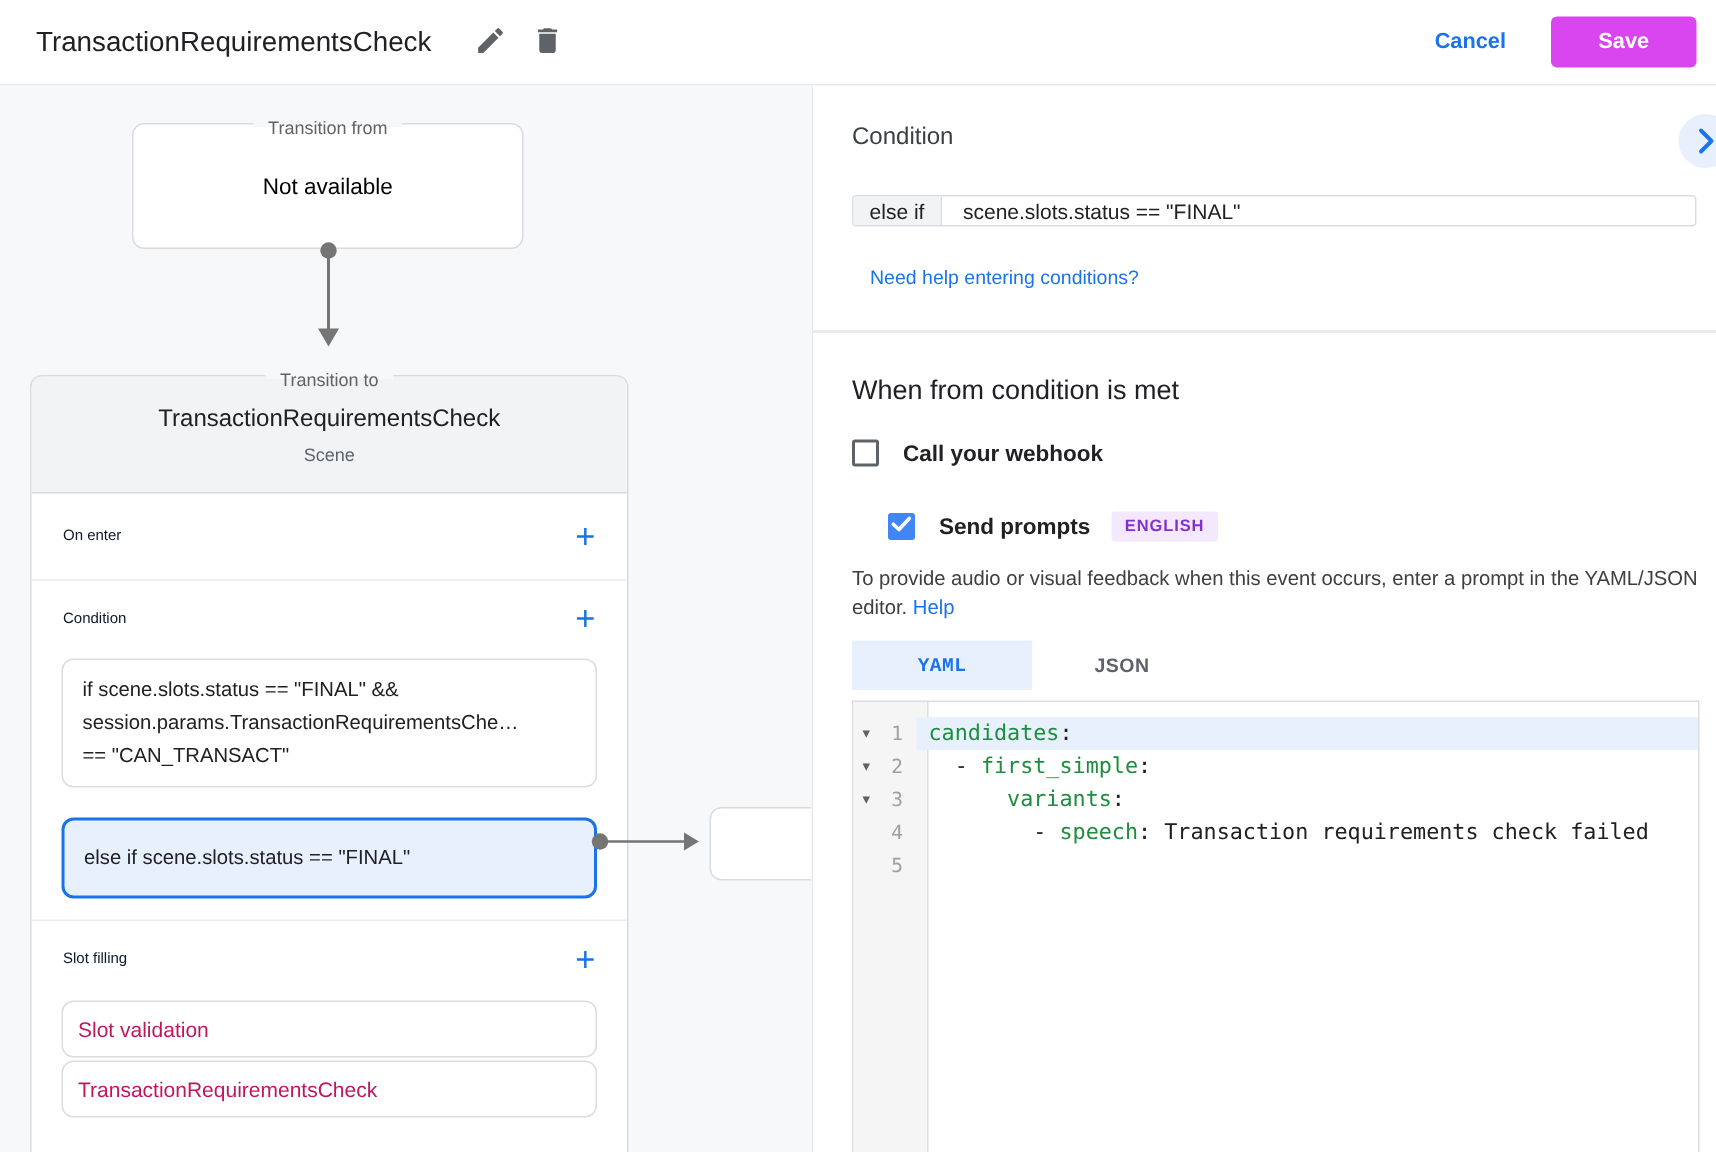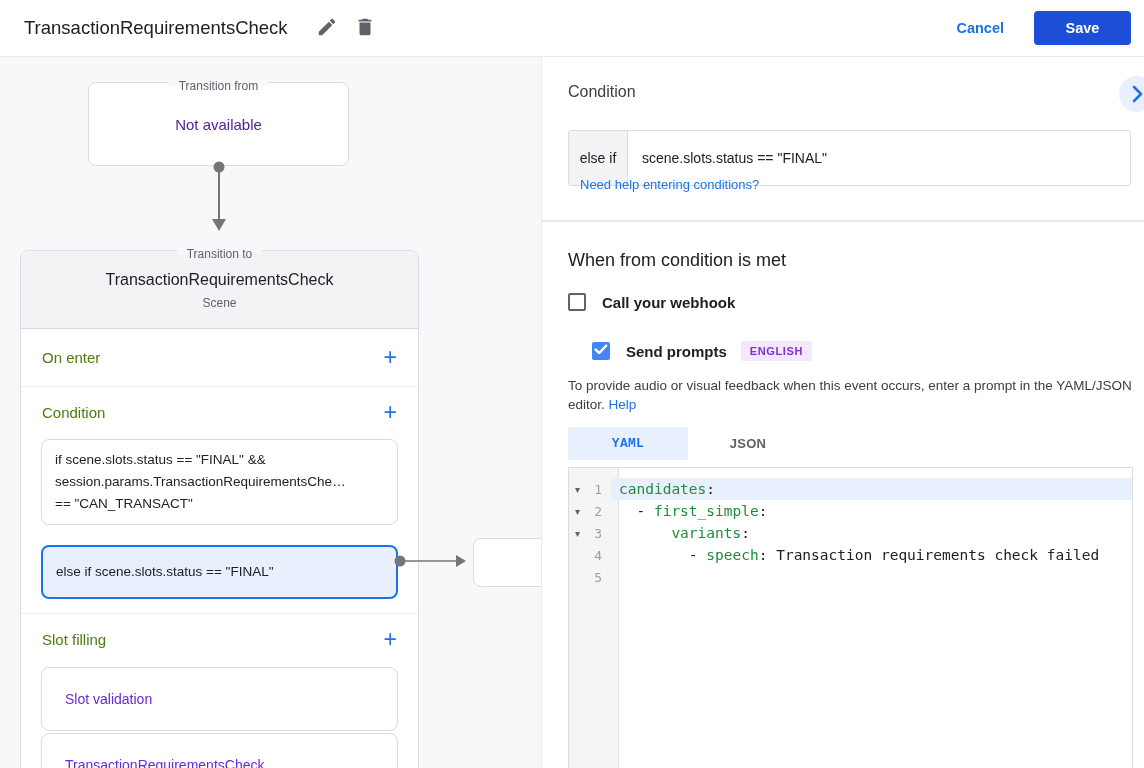--- a/index.html
+++ b/index.html
@@ -9,70 +9,70 @@
   
   .topbar { position:absolute; left:0; top:0; width:1144px; height:57px; background:#fff;
     border-bottom:1px solid #e8eaed; display:flex; align-items:center; padding:0 13px 0 24px; z-index:30; }
   .topbar h1 { font-size:18.5px; font-weight:400; color:#202124; margin-right:20px; }
   .icon-btn { background:none; border:none; cursor:pointer; width:38px; height:38px;
     display:flex; align-items:center; justify-content:center; border-radius:50%; }
   .icon-btn svg { fill:#5f6368; }
   .spacer { flex:1; }
   .btn-text { background:none; border:none; color:#1a73e8; font-size:14.5px; font-weight:700;
     font-family:inherit; cursor:pointer; margin-right:30px; }
-  .btn-primary { background:#1d4ed8; border:none; color:#fff; font-size:14.5px; font-weight:700;
+  .btn-primary { background:#d946ef; border:none; color:#fff; font-size:14.5px; font-weight:700;
     font-family:inherit; cursor:pointer; width:97px; height:34px; border-radius:4px; }
 
   
   .canvas { position:absolute; left:0; top:57px; width:541px; height:711px;
     background:#f6f8fa; overflow:hidden; }
   .node-label { position:absolute; text-align:center; z-index:5; pointer-events:none; }
   .node-label span { font-size:12px; color:#5f6368; padding:0 10px; }
   .lbl-from span { background:linear-gradient(to bottom,#f6f8fa 50%,#ffffff 50%); }
   .lbl-to span   { background:linear-gradient(to bottom,#f6f8fa 50%,#f1f3f4 50%); }
 
   .from-node { position:absolute; left:88px; top:25px; width:261px; height:84px;
     background:#fff; border:1px solid #dadce0; border-radius:8px;
     display:flex; align-items:center; justify-content:center; }
-  .from-node .node-text { font-size:15px; color:#4c1d95; }
+  .from-node .node-text { font-size:15px; color:#000000; }
 
   .arrow { position:absolute; }
 
   .stub-node { position:absolute; left:473px; top:481px; width:90px; height:49px;
     background:#fff; border:1px solid #dadce0; border-radius:8px; }
 
   .scene-card { position:absolute; left:20px; top:193px; width:399px; height:600px;
     background:#fff; border:1px solid #dadce0; border-radius:8px; overflow:hidden; }
   .scene-head { background:#f1f3f4; height:78px; border-bottom:1px solid #dadce0;
     text-align:center; padding-top:20px; }
   .scene-title { font-size:16px; color:#202124; }
   .scene-sub { font-size:12px; color:#5f6368; margin-top:7px; }
 
   .card-row { display:flex; align-items:center; justify-content:space-between; padding:0 21px; }
   .row-onenter { height:58px; border-bottom:1px solid #ebedef; }
   .row-head { height:51px; }
-  .row-label { font-size:15px; color:#4d7c0f; }
+  .row-label { font-size:10px; color:#0f172a; }
   .plus-btn { background:none; border:none; color:#1a73e8; font-size:23px; font-weight:400;
     cursor:pointer; line-height:1; font-family:inherit; }
 
   .section-cond { padding-bottom:14px; border-bottom:1px solid #ebedef; }
   .cond-box { margin:1px 20px 0; border:1px solid #dadce0; border-radius:8px;
     padding:9px 13px; font-size:13.5px; line-height:22px; color:#202124; background:#fff; cursor:pointer; }
   .cond-box.selected { margin-top:20px; padding:14px 13px; border:2px solid #1a73e8; background:#e8f0fe; }
 
   .slot-box { margin:2px 20px 0; border:1px solid #dadce0; border-radius:8px;
-    padding:23px; font-size:14px; color:#6d28d9; background:#fff; cursor:pointer; }
+    padding:10px; font-size:14px; color:#be185d; background:#fff; cursor:pointer; }
 
   
   .panel { position:absolute; left:541px; top:57px; width:603px; height:711px;
     background:#fff; border-left:1px solid #e8eaed; overflow:hidden; z-index:10; }
   .collapse-btn { position:absolute; left:577px; top:19px; width:36px; height:36px;
     border-radius:50%; background:#e8f0fe; border:none; cursor:pointer; padding:0; }
   .panel-title { position:absolute; left:26px; top:26px; font-size:16px; font-weight:400; color:#3c4043; }
-  .cond-input { position:absolute; left:26px; top:73px; width:563px; height:56px;
+  .cond-input { position:absolute; left:26px; top:73px; width:563px; height:21px;
     border:1px solid #dadce0; border-radius:3px; display:flex; align-items:stretch; background:#fff; }
   .cond-prefix { width:59px; background:#f1f3f4; border-right:1px solid #dadce0;
     display:flex; align-items:center; justify-content:center; font-size:14px; color:#202124;
     border-radius:2px 0 0 2px; }
   .cond-input input { flex:1; border:none; outline:none; font-size:14px; color:#202124;
     padding:0 14px; font-family:inherit; background:transparent; }
   .help-link { position:absolute; left:26px; top:120px; font-size:13px; color:#1a73e8;
     text-decoration:none; cursor:pointer;margin-left:12px; }
   .panel-divider { position:absolute; left:0; top:163px; width:603px; height:2px; background:#e8eaed; }
   .met-title { position:absolute; left:26px; top:193px; font-size:18px; font-weight:400; color:#202124; }

